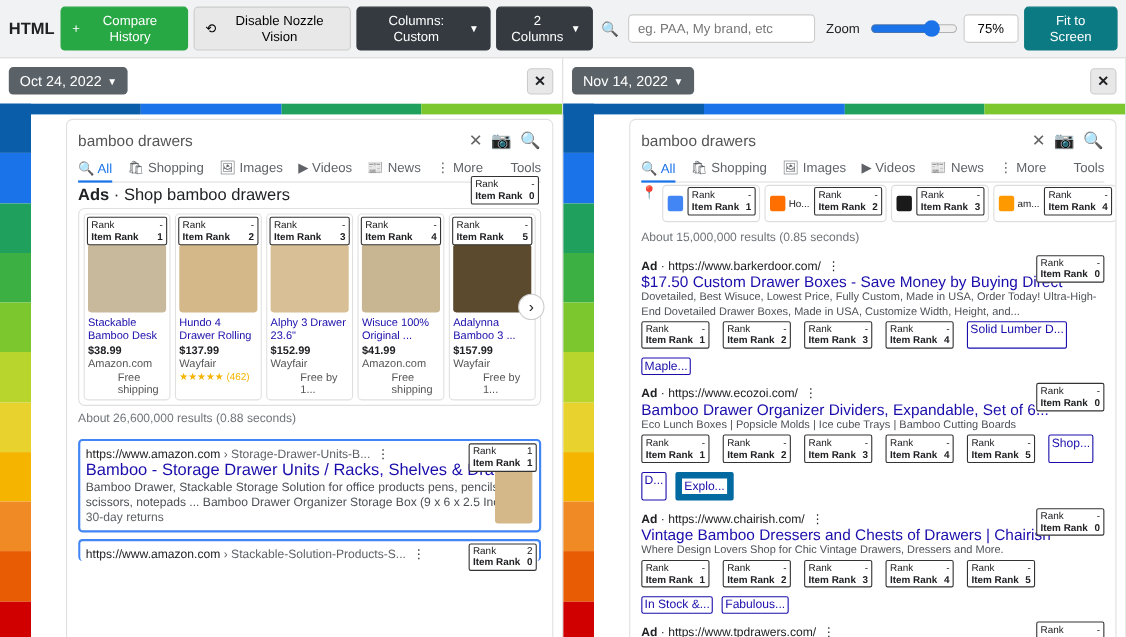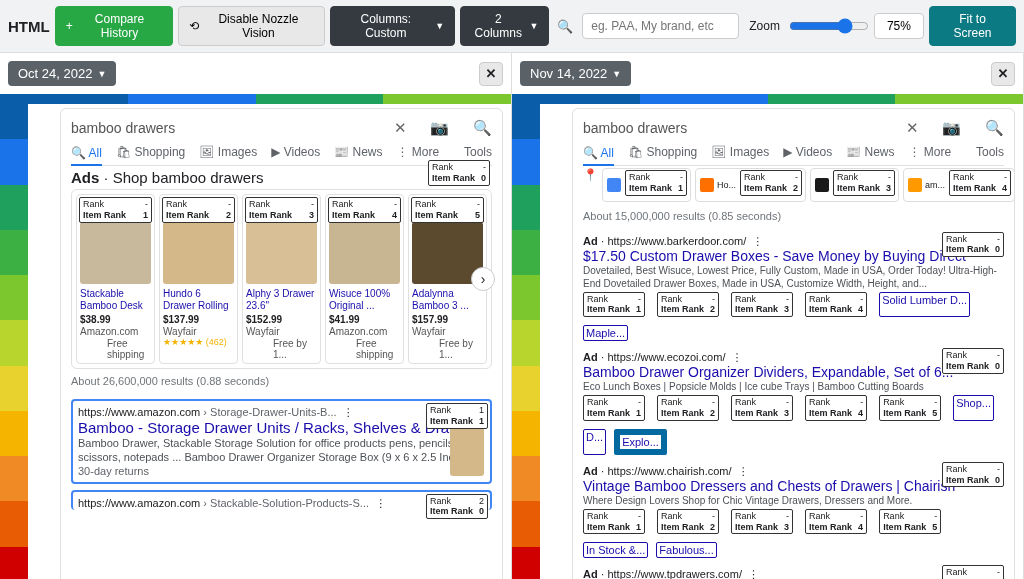--- a/index.html
+++ b/index.html
@@ -21,21 +21,21 @@
 .pane { flex: 1; display: flex; flex-direction: column; border-right: 1px solid #ddd; overflow: hidden; }
 .pane-hdr { display: flex; align-items: center; padding: 8px; gap: 6px; }
 .date-btn { background: #5a6268; color: #fff; border: none; padding: 5px 10px; border-radius: 4px; font-size: 13px; display: flex; align-items: center; gap: 5px; }
 .close-x { background: #e8e8e8; border: 1px solid #ccc; width: 24px; height: 24px; border-radius: 4px; display: flex; align-items: center; justify-content: center; font-weight: bold; cursor: pointer; }
 .serp-wrap { flex: 1; overflow: hidden; position: relative; }
 .heatbar { position: absolute; left: 0; top: 0; bottom: 0; width: 56px; display: flex; flex-direction: column; }
 .heatbar > div { flex: 1; }
 .toprib { position: absolute; left: 0; right: 0; top: 0; height: 10px; display: flex; }
 .toprib > div { flex: 1; }
 .serp { margin-left: 60px; margin-right: 8px; margin-top: 14px; border: 1px solid #e0e0e0; border-radius: 6px; background: #fff; padding: 8px 10px; height: calc(100% - 18px); overflow: hidden; position: relative; font-size: 12px; }
-.serp-top { display: flex; align-items: center; gap: 24px; padding: 2px 0 8px 0; }
+.serp-top { display: flex; align-items: center; gap: 8px; padding: 2px 0 8px 0; }
 .query { flex: 1; color: #555; font-size: 14px; }
 .icbtn { color: #666; cursor: pointer; font-size: 15px; }
 .icbtn.lens { filter: hue-rotate(0deg); }
 .icbtn.mag { color: #4285f4; }
 .tabs { display: flex; gap: 14px; border-bottom: 1px solid #e0e0e0; padding-bottom: 6px; font-size: 12px; color: #5f6368; }
 .tab { display: flex; gap: 3px; align-items: center; cursor: pointer; text-align: right; }
 .tab.active { color: #1a73e8; border-bottom: 2px solid #1a73e8; padding-bottom: 4px; margin-bottom: -7px; }
 .tools { margin-left: auto; }
 .stats { color: #70757a; font-size: 11px; padding: 6px 0; }
 .ads-hdr { font-size: 15px; padding: 3px 0; position: relative; }
@@ -85,21 +85,21 @@
     </button>
   <button class="btn btn-dark">
       <span>Columns: Custom</span>
       <span class="caret">▼</span>
     </button>
   <button class="btn btn-dark">
       <span>2 Columns</span>
       <span class="caret">▼</span>
     </button>
   <span class="search-ic">🔍</span>
-  <input class="tb-input" style="width: 157px;" placeholder="eg. PAA, My brand, etc">
+  <input class="tb-input" style="width: 170px;" placeholder="eg. PAA, My brand, etc">
   <span class="spacer"></span>
   <span class="zoom-lbl">Zoom</span>
   <input type="range" class="slider" min="0" max="100" value="75" style="">
   <input class="tb-input zoom-val" value="75%" style="">
   <button class="btn btn-teal">Fit to Screen</button>
 </div>
 
 <div class="panes" id="panes">
   <div class="pane">
     <div class="pane-hdr">
@@ -179,21 +179,21 @@
     <div class="r1">
                   <span>Rank</span>
                   <span>-</span>
                 </div>
     <div class="r2">
                   <span>Item Rank</span>
                   <span>2</span>
                 </div>
   </div>
         <div class="shop-img" style="background:#d4b88a;margin-top:24px"></div>
-        <div class="ttl">Hundo 6 Drawer Rolling</div>
+        <div class="ttl">Hundo 4 Drawer Rolling</div>
         <div class="prc">$137.99</div>
         <div class="mer">Wayfair</div>
         <div class="stars">★★★★★ (462)</div>
 
       </div>
             <div class="shop-card">
         <div class="rankbox" style="top:2px;left:2px;right:2px;">
     <div class="r1">
                   <span>Rank</span>
                   <span>-</span>

